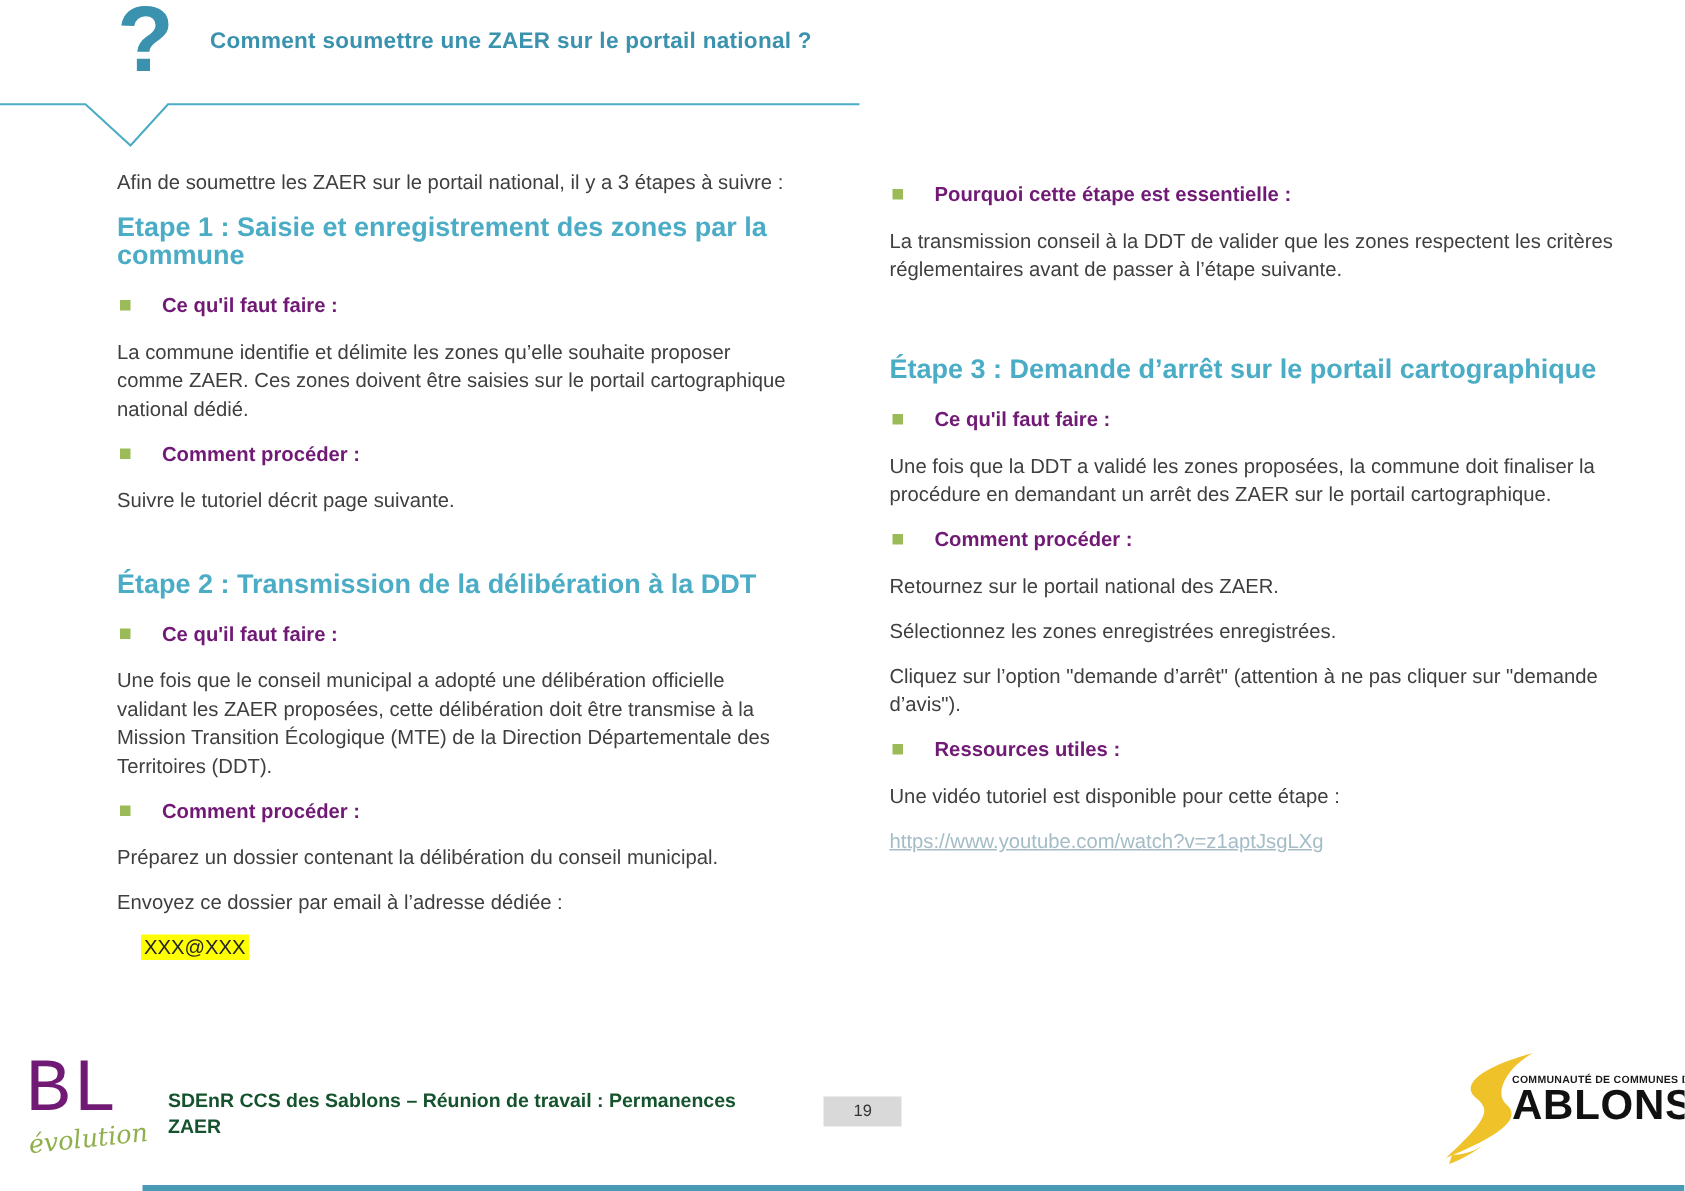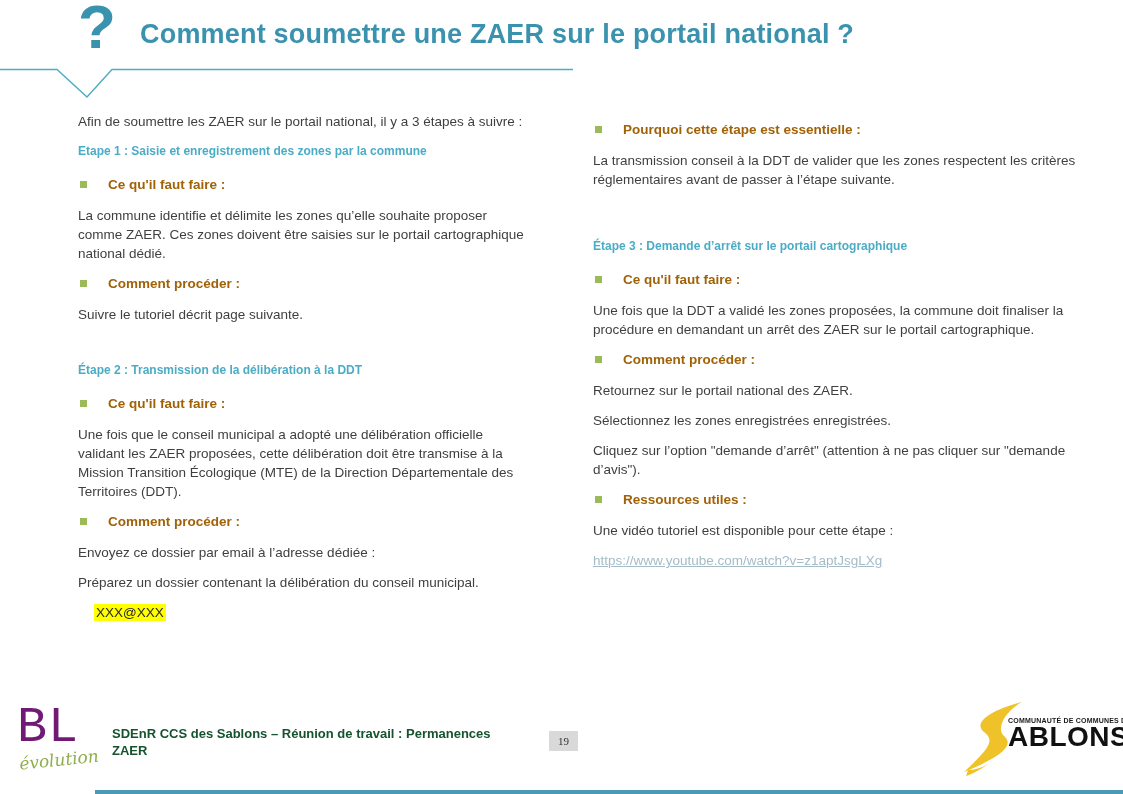--- a/index.html
+++ b/index.html
@@ -8,38 +8,38 @@
     background:#ffffff;color:#3f3f3f;
     font-family:"Liberation Sans", sans-serif;
   }
   
   .qmark{
     position:absolute;left:78px;top:-8px;
     font-size:62px;font-weight:bold;color:#3a92ae;line-height:70px;
   }
   .title{
     position:absolute;left:140px;top:19px;margin:0;
-    font-size:27px;font-weight:bold;color:#3a92ae;letter-spacing:.2px;
+    font-size:15px;font-weight:bold;color:#3a92ae;letter-spacing:.2px;
     white-space:nowrap;
   }
   .rule{position:absolute;left:0;top:68px;}
   
   .col{position:absolute;top:112px;font-size:13.5px;line-height:19px;}
   .col-left{left:78px;width:452px;}
   .col-right{left:593px;width:496px;}
   p.body{margin:0 0 11px;}
   .step{
-    color:#4bacc6;font-weight:bold;font-size:12px;line-height:19px;
+    color:#4bacc6;font-weight:bold;font-size:18px;line-height:19px;
     margin:10px 0 14px;
   }
   .step.gap-big{margin-top:37px;}
   .step.gap-big3{margin-top:48px;}
   .bullet{display:flex;margin:3px 0 12px;}
   .bullet .sq{width:7px;height:7px;background:#9bbb59;margin:6px 0 0 2px;flex:none;}
-  .bullet .lbl{margin-left:21px;font-weight:bold;color:#a16207;}
+  .bullet .lbl{margin-left:21px;font-weight:bold;color:#701a75;}
   .email-line{margin:0 0 11px;padding-left:16px;}
   .email-line mark{background:#ffff00;color:#262626;padding:1px 2px;}
   .res-text{margin:0 0 2px;}
   a.tut-link{color:#a4bcc6;text-decoration:underline;display:inline-block;}
   .top-pad{margin-top:8px;}
   
   .bl-logo{position:absolute;left:17px;top:703px;width:95px;}
   .bl-main{
     display:block;font-family:Liberation Mono, monospace;
     font-size:50px;line-height:50px;color:#701a75;letter-spacing:1px;
@@ -49,21 +49,21 @@
     font-size:17px;color:#8faf4c;transform:rotate(-6deg);
     margin:-4px 0 0 2px;
   }
   .caption{
     position:absolute;left:112px;top:725px;width:430px;
     color:#14532d;font-weight:bold;font-size:13px;line-height:17px;
   }
   .caption span{display:block;}
   .pagebadge{
     position:absolute;left:549px;top:731px;
-    background:#d9d9d9;color:#333;font-size:11px;padding:4px 9px;font-family:Liberation Serif, serif;
+    background:#d9d9d9;color:#333;font-size:11px;padding:4px 20px;
   }
   .sablons{position:absolute;left:958px;top:700px;width:165px;height:80px;}
   .sab-s-svg{position:absolute;left:0;top:0;}
   .sab-text{position:absolute;left:50px;top:17px;width:115px;}
   .sab-line1{
     display:block;font-size:7px;font-weight:bold;color:#1a1a1a;
     letter-spacing:.2px;white-space:nowrap;
   }
   .sab-line2{
     display:block;font-size:28px;font-weight:700;color:#111;
@@ -98,22 +98,22 @@
   <h2 class="step gap-big">Étape 2 : Transmission de la délibération à la DDT</h2>
   <div class="bullet">
     <span class="sq"></span>
     <span class="lbl">Ce qu'il faut faire :</span>
   </div>
   <p class="body">Une fois que le conseil municipal a adopté une délibération officielle validant les ZAER proposées, cette délibération doit être transmise à la Mission Transition Écologique (MTE) de la Direction Départementale des Territoires (DDT).</p>
   <div class="bullet">
     <span class="sq"></span>
     <span class="lbl">Comment procéder :</span>
   </div>
+  <p class="body">Préparez un dossier contenant la délibération du conseil municipal.</p>
   <p class="body">Envoyez ce dossier par email à l’adresse dédiée :</p>
-  <p class="body">Préparez un dossier contenant la délibération du conseil municipal.</p>
   <p class="email-line"><mark>XXX@XXX</mark></p>
 </div>
 
 <div class="col col-right">
   <div class="bullet top-pad">
     <span class="sq"></span>
     <span class="lbl">Pourquoi cette étape est essentielle :</span>
   </div>
   <p class="body">La transmission conseil à la DDT de valider que les zones respectent les critères réglementaires avant de passer à l’étape suivante.</p>
 

